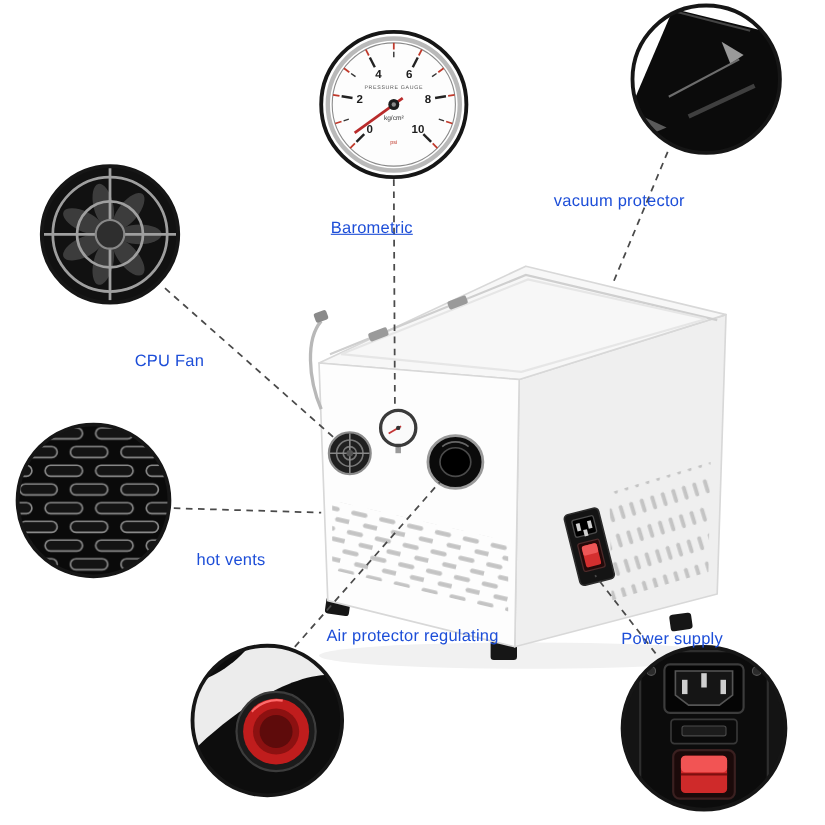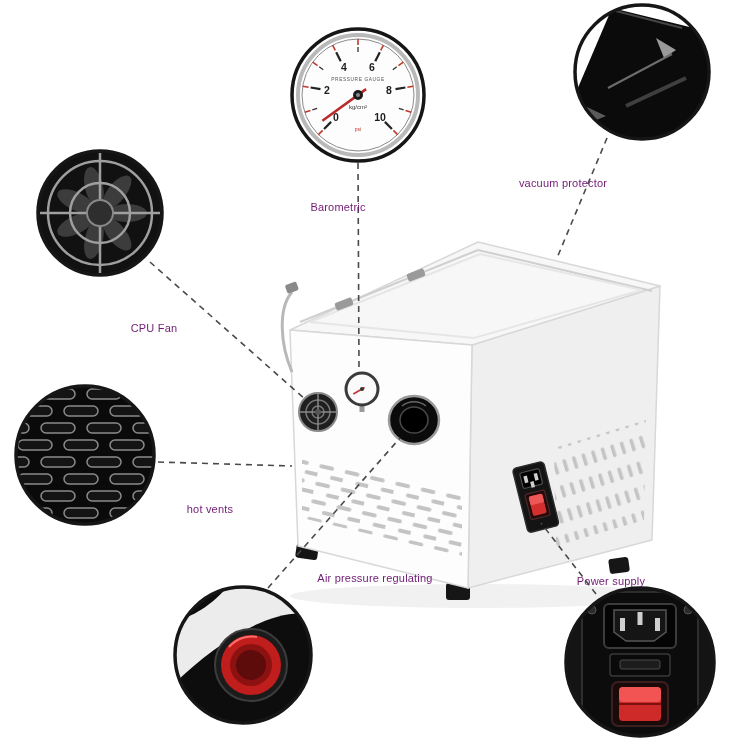--- a/index.html
+++ b/index.html
@@ -1,19 +1,19 @@
 <!DOCTYPE html>
 <html><head>
 <meta charset="utf-8">
 <style>
   html,body{margin:0;padding:0;background:#fff;}
   .stage{position:relative;width:750px;height:750px;background:#fff;overflow:hidden;
          font-family:"Liberation Sans",sans-serif;}
   .stage svg{position:absolute;left:0;top:0;}
-  .label{position:absolute;transform:translate(-50%,-50%);font-size:11px;color:#701a75;
+  .label{position:absolute;transform:translate(-50%,-50%);font-size:15px;color:#1d4ed8;
          white-space:nowrap;letter-spacing:.2px;}
   .tick-main{stroke:#222;stroke-width:2.2;}
   .tick-minor{stroke:#333;stroke-width:1.3;}
   .tick-red{stroke:#c0392b;stroke-width:1.6;}
   .num{font:bold 10.5px "Liberation Sans",sans-serif;fill:#1d1d1d;text-anchor:middle;}
   .gtitle{font:4.8px "Liberation Sans",sans-serif;fill:#555;text-anchor:middle;letter-spacing:.6px;}
   .gunit{font:6px "Liberation Sans",sans-serif;fill:#333;text-anchor:middle;}
   .gpsi{font:5px "Liberation Sans",sans-serif;fill:#c0392b;text-anchor:middle;}
 </style>
 </head>
@@ -307,20 +307,20 @@
         <rect x="-28" y="20" width="56" height="44" rx="6" fill="#1b0a0a" stroke="#3a2020" stroke-width="2"></rect>
         <rect x="-21" y="25" width="42" height="34" rx="4" fill="#cf2a2a"></rect>
         <rect x="-21" y="25" width="42" height="15" rx="4" fill="#f25454"></rect>
         <line x1="-21" y1="42" x2="21" y2="42" stroke="#7e0f0f" stroke-width="2"></line>
       </g>
     </g>
     <circle r="74" fill="none" stroke="#161616" stroke-width="3.5"></circle>
   </g>
 </svg>
 
-<div class="label" style="left:338px;top:207px;">Barometric</div>
+<div class="label" style="left:338px;top:207px;text-decoration:underline;">Barometric</div>
 <div class="label" style="left:563px;top:183px;">vacuum protector</div>
 <div class="label" style="left:154px;top:328px;">CPU Fan</div>
 <div class="label" style="left:210px;top:481px;margin-top:28px;">hot vents</div>
-<div class="label" style="left:375px;top:578px;">Air pressure regulating</div>
+<div class="label" style="left:375px;top:578px;">Air protector regulating</div>
 <div class="label" style="left:611px;top:581px;">Power supply</div>
 
 </div>
 
 </body></html>

